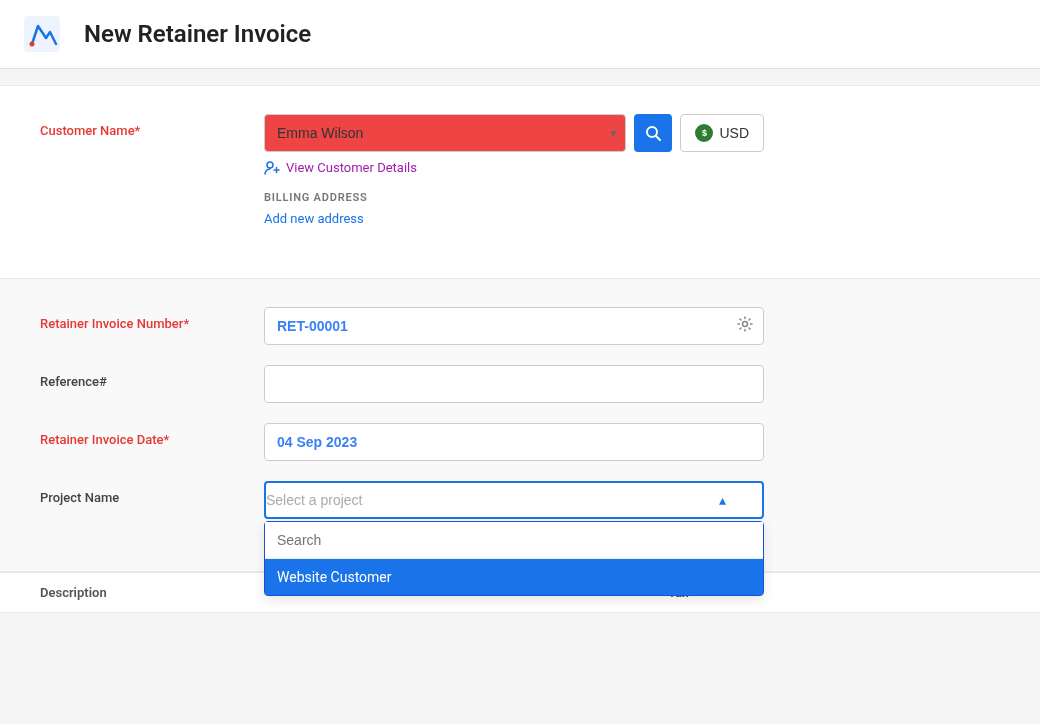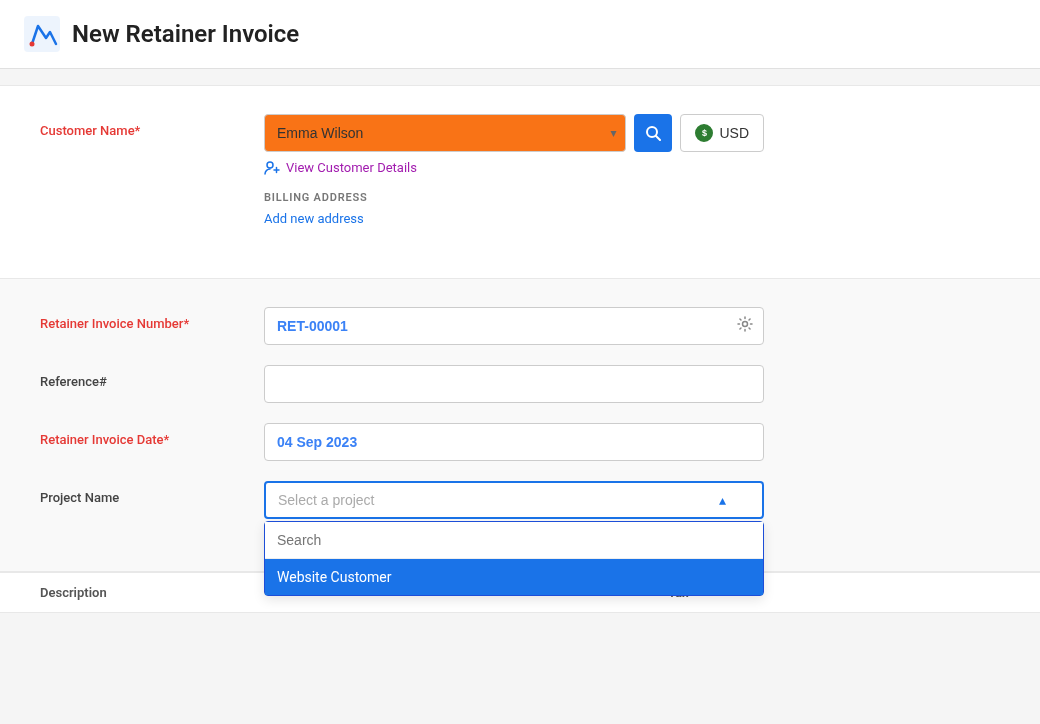--- a/index.html
+++ b/index.html
@@ -8,21 +8,21 @@
       background: #f5f5f5;
       color: #333;
       font-size: 14px;
     }
     .page-header {
       background: #fff;
       padding: 16px 24px;
       border-bottom: 1px solid #e0e0e0;
       display: flex;
       align-items: center;
-      gap: 12px;
+      gap: 24px;
     }
     .app-logo {
       width: 36px;
       height: 36px;
     }
     .page-title {
       font-size: 24px;
       font-weight: 600;
       color: #222;
     }
@@ -66,21 +66,21 @@
     }
     .customer-select {
       width: 100%;
       height: 38px;
       padding: 0 36px 0 12px;
       border: 1px solid #ccc;
       border-radius: 4px;
       font-size: 14px;
       color: #333;
       appearance: none;
-      background: #f97316;
+      background: #ef4444;
       cursor: pointer;
     }
     .select-chevron {
       position: absolute;
       right: 10px;
       top: 50%;
       transform: translateY(-50%);
       pointer-events: none;
       color: #666;
       font-size: 12px;
@@ -189,21 +189,21 @@
       background: none;
       border: none;
       padding: 0;
     }
     .project-dropdown-wrap {
       position: relative;
     }
     .project-select-btn {
       width: 100%;
       height: 38px;
-      padding: 0 36px 0 12px;
+      padding: 0 36px 0 0;
       border: 2px solid #1a73e8;
       border-radius: 4px;
       font-size: 14px;
       color: #aaa;
       background: #fff;
       cursor: pointer;
       text-align: left;
       display: flex;
       align-items: center;
       justify-content: space-between;

